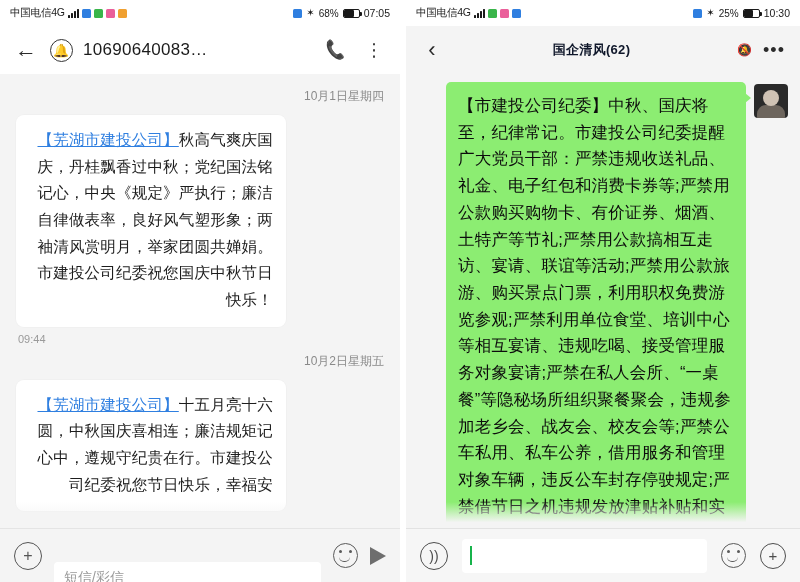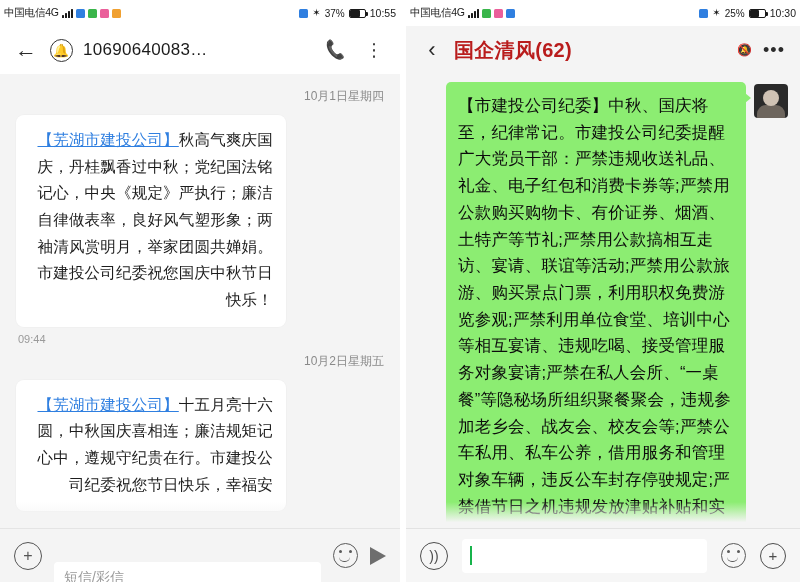--- a/index.html
+++ b/index.html
@@ -28,21 +28,21 @@
   }
   .phone-left  { width: 400px; background: #f4f4f4; }
   .phone-right { width: 400px; background: #f4f4f4; border-left: 6px solid #ffffff; }
 
   
   .statusbar {
     height: 26px;
     background: #ffffff;
     display: flex;
     align-items: center;
-    padding: 0 4px;
+    padding: 0 10px;
     font-size: 10px;
     color: #1a1a1a;
     flex: 0 0 auto;
   }
   .sb-left { display: flex; align-items: center; gap: 3px; }
   .sb-carrier { font-size: 10.5px; letter-spacing: -0.2px; }
   .sb-spacer { flex: 1 1 auto; }
   .sb-right { display: flex; align-items: center; gap: 4px; }
   .sb-time { font-size: 10.5px; }
 
@@ -193,23 +193,24 @@
     height: 48px;
     background: #f4f4f4;
     display: flex;
     align-items: center;
     padding: 0 12px;
     gap: 8px;
     flex: 0 0 auto;
   }
   .group-title {
     flex: 1 1 auto;
-    font-size: 20px;
+    text-align: center;
+    font-size: 13px;
     font-weight: bold;
-    color: #b91c1c;
+    color: #0f172a;
     letter-spacing: 0.3px;
   }
   .mute-icon { font-size: 12px; color: #9a9a9a; }
   .dots-h { font-size: 18px; color: #2b2b2b; line-height: 1; letter-spacing: 1px; }
 
   
   .msglist-right {
     flex: 1 1 auto;
     background: #f4f4f4;
     padding: 8px 12px 0 12px;
@@ -324,25 +325,25 @@
           </span>
         <span class="sq sq-blue"></span>
         <span class="sq sq-green"></span>
         <span class="sq sq-pink"></span>
         <span class="sq sq-orange"></span>
       </div>
       <div class="sb-spacer"></div>
       <div class="sb-right">
         <span class="sq sq-blue"></span>
         <span class="bt">✶</span>
-        <span class="batt-pct">37%</span>
+        <span class="batt-pct">68%</span>
         <span class="batt">
             <span style="width:68%"></span>
           </span>
-        <span class="sb-time">10:55</span>
+        <span class="sb-time">07:05</span>
       </div>
     </div>
 
     <div class="appbar-left">
       <div class="icon-btn">
           <span class="back-arrow">←</span>
         </div>
       <div class="bell">🔔</div>
       <div class="conv-title">10690640083…</div>
       <div class="icon-btn">

